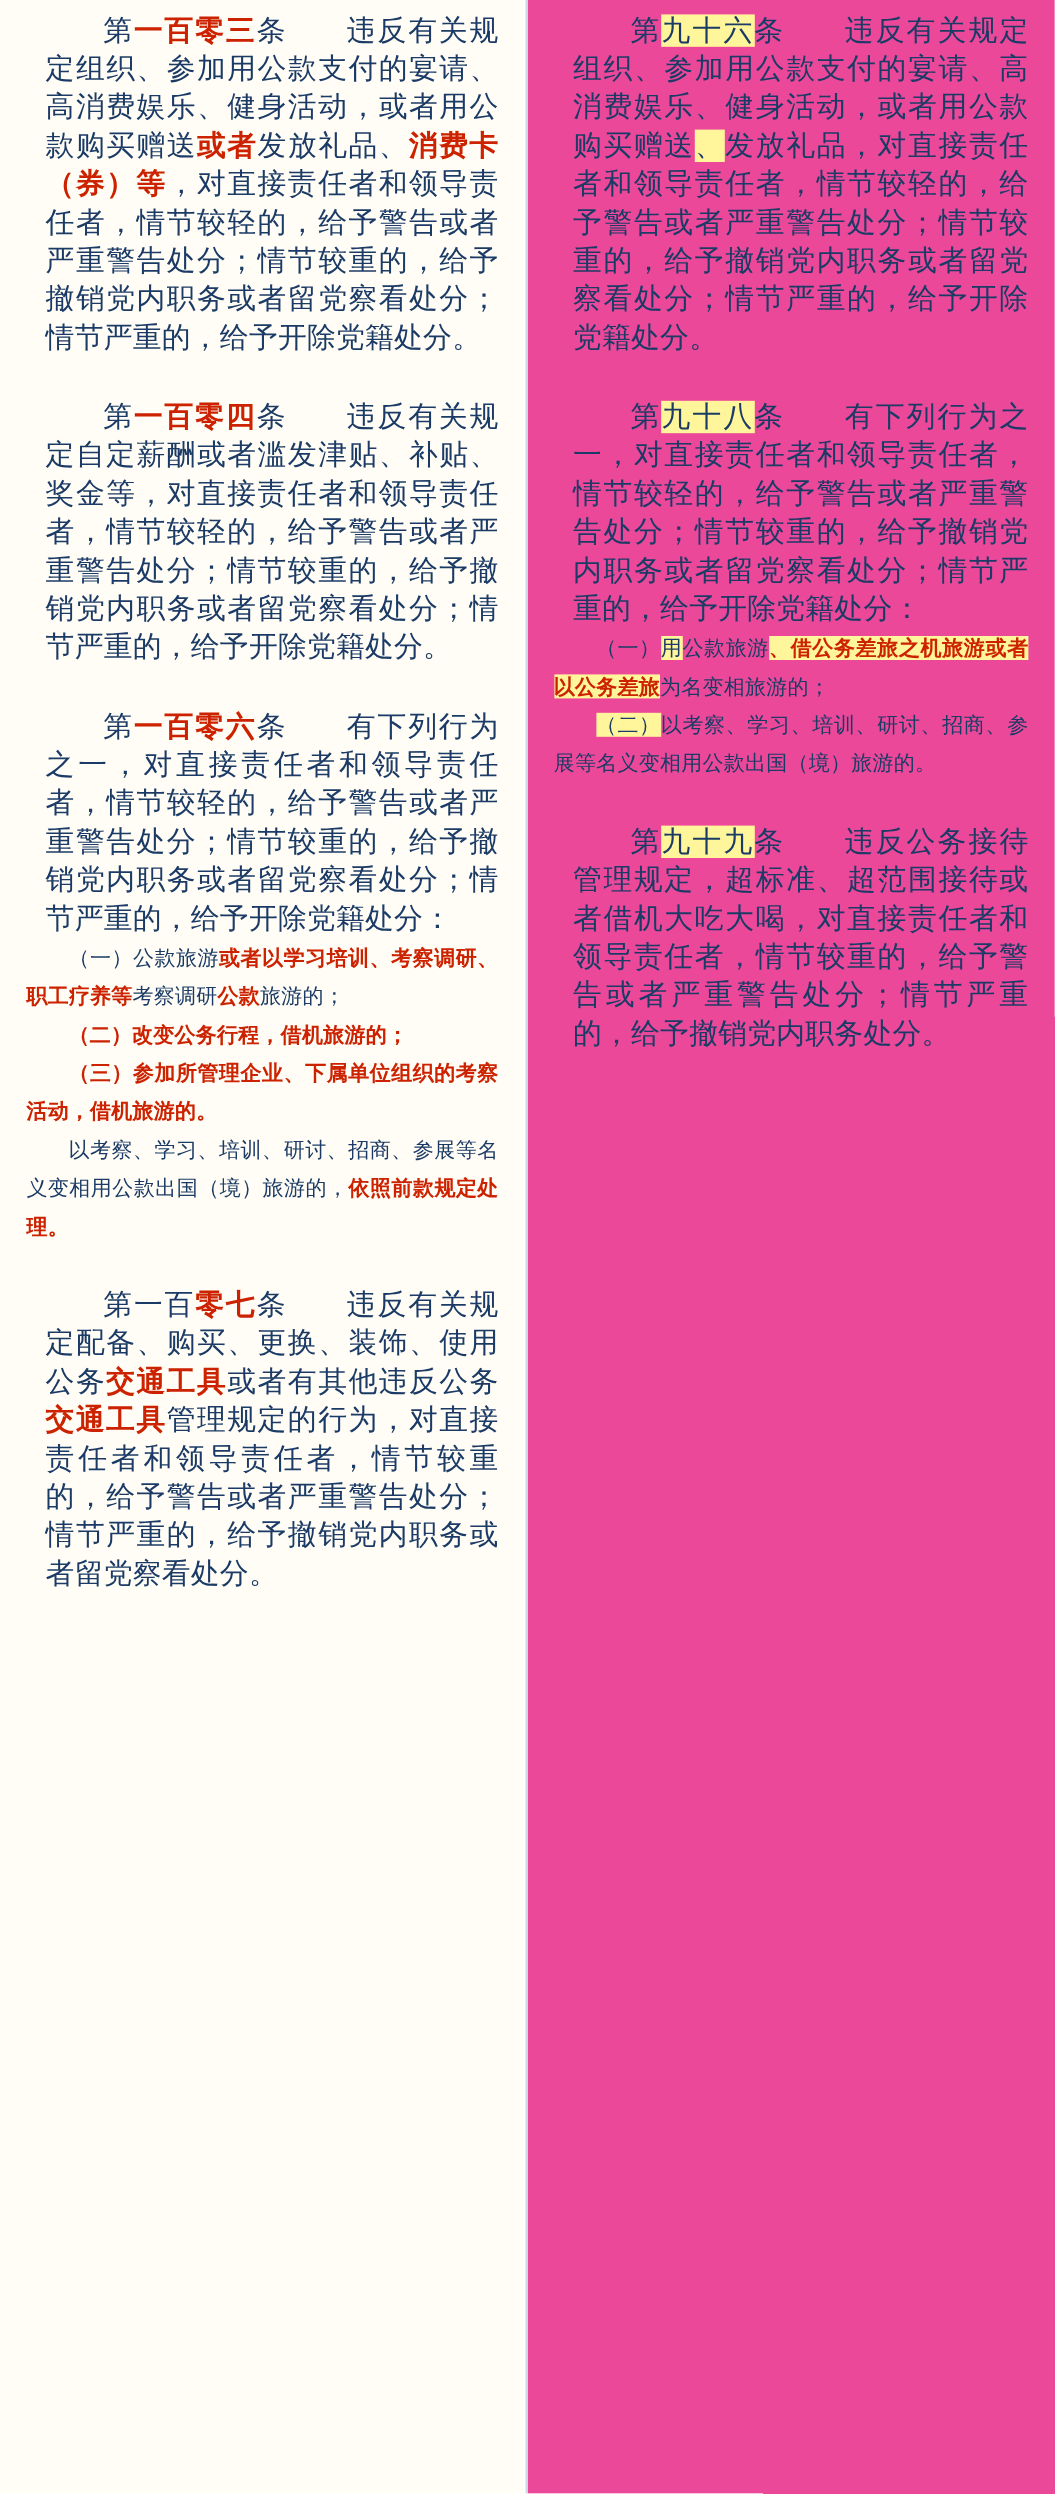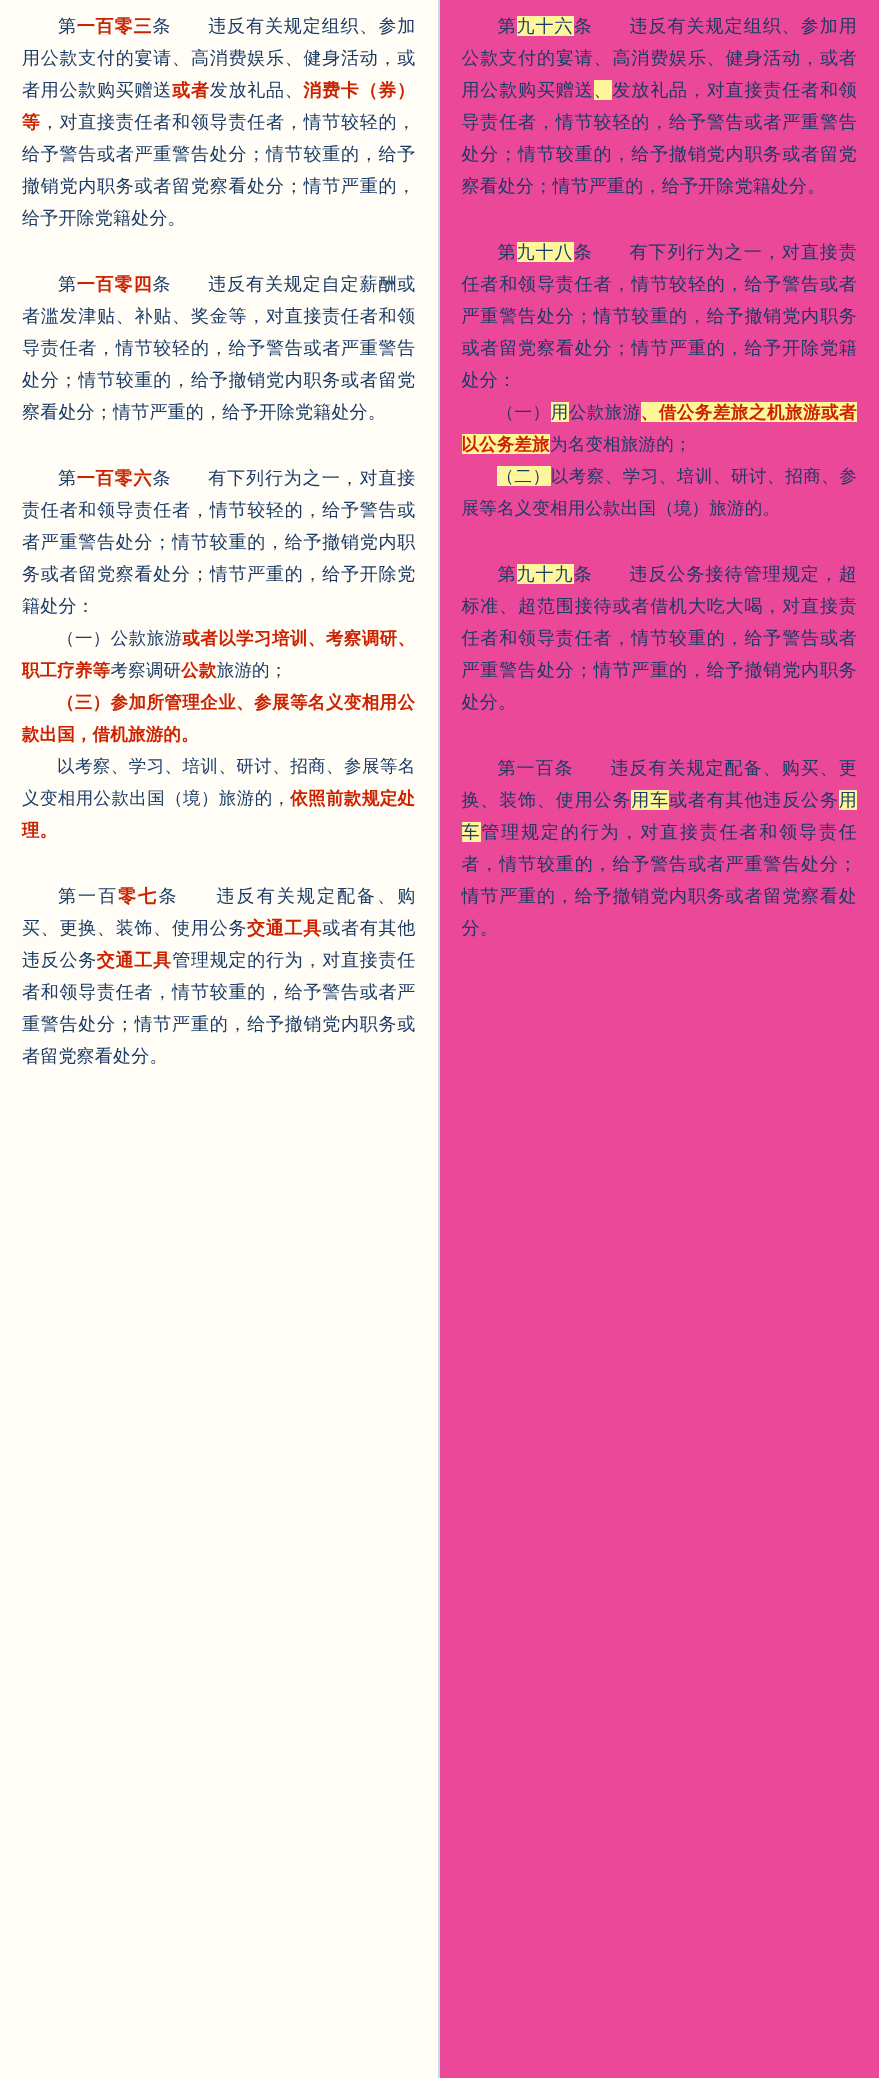--- a/index.html
+++ b/index.html
@@ -23,22 +23,22 @@
     padding: 10px 22px 10px 22px;
   }
   .column.left {
     background: #fffdf5;
     border-right: 2px solid #c9d8e8;
   }
   .column.right {
     background: #ec4899;
   }
   .para {
-    margin: 0 0 34px 0;
-    font-size: 18px;
+    margin: 0 0 34px 16px;
+    font-size: 24px;
     line-height: 32px;
     color: #1b3b66;
     text-align: justify;
     text-justify: inter-ideograph;
     text-indent: 2em;
     letter-spacing: 0.2px;
   }
   .para.tight {
     margin-bottom: 0;
   }
@@ -82,36 +82,34 @@
   <div class="column left" id="left-col">
       <div class="blk">
         <p class="para tight"><span><span class="art">第</span><span class="red">一百零三</span><span class="art">条</span></span><span class="spacer-art"></span><span class="art">违反有关规定组织、参加用公款支付的宴请、高消费娱乐、健身活动，或者用公款购买赠送</span><span class="red">或者</span><span class="art">发放礼品、</span><span class="red">消费卡（券）等</span><span class="art">，对直接责任者和领导责任者，情节较轻的，给予警告或者严重警告处分；情节较重的，给予撤销党内职务或者留党察看处分；情节严重的，给予开除党籍处分。</span></p>
       </div>
       <div class="blk">
         <p class="para tight"><span><span class="art">第</span><span class="red">一百零四</span><span class="art">条</span></span><span class="spacer-art"></span><span class="art">违反有关规定自定薪酬或者滥发津贴、补贴、奖金等，对直接责任者和领导责任者，情节较轻的，给予警告或者严重警告处分；情节较重的，给予撤销党内职务或者留党察看处分；情节严重的，给予开除党籍处分。</span></p>
       </div>
       <div class="blk">
         <p class="para tight"><span><span class="art">第</span><span class="red">一百零六</span><span class="art">条</span></span><span class="spacer-art"></span><span class="art">有下列行为之一，对直接责任者和领导责任者，情节较轻的，给予警告或者严重警告处分；情节较重的，给予撤销党内职务或者留党察看处分；情节严重的，给予开除党籍处分：</span></p>
         <p class="sub"><span class="art">（一）公款旅游</span><span class="red">或者以学习培训、考察调研、职工疗养等</span><span class="art">考察调研</span><span class="red">公款</span><span class="art">旅游的；</span></p>
-        <p class="sub"><span class="red">（三）参加所管理企业、参展等名义变相用公款出国，借机旅游的。</span></p>
+        <p class="sub"><span class="red">（二）改变公务行程，借机旅游的；</span></p>
+        <p class="sub"><span class="red">（三）参加所管理企业、下属单位组织的考察活动，借机旅游的。</span></p>
         <p class="sub"><span class="art">以考察、学习、培训、研讨、招商、参展等名义变相用公款出国（境）旅游的，</span><span class="red">依照前款规定处理。</span></p>
       </div>
       <div class="blk">
         <p class="para tight"><span><span class="art">第一百</span><span class="red">零七</span><span class="art">条</span></span><span class="spacer-art"></span><span class="art">违反有关规定配备、购买、更换、装饰、使用公务</span><span class="red">交通工具</span><span class="art">或者有其他违反公务</span><span class="red">交通工具</span><span class="art">管理规定的行为，对直接责任者和领导责任者，情节较重的，给予警告或者严重警告处分；情节严重的，给予撤销党内职务或者留党察看处分。</span></p>
       </div>
     </div>
   <div class="column right" id="right-col">
       <div class="blk">
         <p class="para tight"><span><span class="art">第</span><span class="hl art">九十六</span><span class="art">条</span></span><span class="spacer-art"></span><span class="art">违反有关规定组织、参加用公款支付的宴请、高消费娱乐、健身活动，或者用公款购买赠送</span><span class="hl">、</span><span class="art">发放礼品，对直接责任者和领导责任者，情节较轻的，给予警告或者严重警告处分；情节较重的，给予撤销党内职务或者留党察看处分；情节严重的，给予开除党籍处分。</span></p>
       </div>
       <div class="blk">
         <p class="para tight"><span><span class="art">第</span><span class="hl art">九十八</span><span class="art">条</span></span><span class="spacer-art"></span><span class="art">有下列行为之一，对直接责任者和领导责任者，情节较轻的，给予警告或者严重警告处分；情节较重的，给予撤销党内职务或者留党察看处分；情节严重的，给予开除党籍处分：</span></p>
         <p class="sub"><span class="art">（一）</span><span class="hl">用</span><span class="art">公款旅游</span><span class="hl-red">、借公务差旅之机旅游或者以公务差旅</span><span class="art">为名变相旅游的；</span></p>
         <p class="sub"><span class="hl">（二）</span><span class="art">以考察、学习、培训、研讨、招商、参展等名义变相用公款出国（境）旅游的。</span></p>
       </div>
       <div class="blk">
         <p class="para tight"><span><span class="art">第</span><span class="hl art">九十九</span><span class="art">条</span></span><span class="spacer-art"></span><span class="art">违反公务接待管理规定，超标准、超范围接待或者借机大吃大喝，对直接责任者和领导责任者，情节较重的，给予警告或者严重警告处分；情节严重的，给予撤销党内职务处分。</span></p>
       </div>
-      <div class="blk">
-        <p class="para tight"><span><span class="art">第一百条</span></span><span class="spacer-art"></span><span class="art">违反有关规定配备、购买、更换、装饰、使用公务</span><span class="hl">用车</span><span class="art">或者有其他违反公务</span><span class="hl">用车</span><span class="art">管理规定的行为，对直接责任者和领导责任者，情节较重的，给予警告或者严重警告处分；情节严重的，给予撤销党内职务或者留党察看处分。</span></p>
-      </div>
     </div>
 </div>
 
 </body></html>

